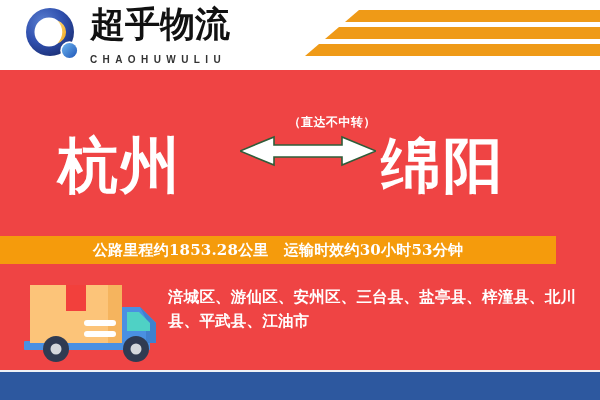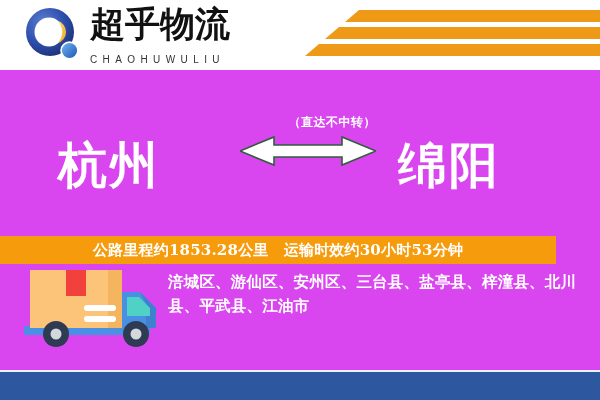--- a/index.html
+++ b/index.html
@@ -10,21 +10,21 @@
   body {
     width: 600px;
     height: 400px;
     font-family: "Liberation Sans", "DejaVu Sans", sans-serif;
     overflow: hidden;
   }
   .banner {
     position: relative;
     width: 600px;
     height: 400px;
-    background: #d946ef;
+    background: #ef4444;
     overflow: hidden;
   }
 
   
   .header {
     position: absolute;
     left: 0; top: 0;
     width: 600px; height: 70px;
     background: #ffffff;
     overflow: hidden;
@@ -52,21 +52,21 @@
     font-family: "DejaVu Sans", "Liberation Sans", sans-serif;
     font-weight: bold;
     font-size: 35px;
     line-height: 38px;
     color: #111111;
     letter-spacing: 0px;
     white-space: nowrap;
   }
   .logo-en {
     font-family: "Liberation Sans", sans-serif;
-    font-weight: normal;
+    font-weight: bold;
     font-size: 10px;
     line-height: 13px;
     color: #333333;
     letter-spacing: 5.4px;
     white-space: nowrap;
     margin-top: 10px;
   }
 
   .stripes {
     position: absolute;
@@ -88,28 +88,28 @@
     position: absolute;
     left: 0; top: 70px;
     width: 600px; height: 166px;
   }
   .city {
     position: absolute;
     top: 124px;
     transform: translateY(-50%);
     font-family: "DejaVu Serif", "Liberation Serif", serif;
     font-weight: bold;
-    font-size: 49px;
+    font-size: 60px;
     line-height: 52px;
     color: #ffffff;
     white-space: nowrap;
     letter-spacing: 2px;
   }
   .city-origin { left: 58px; top: 95px; }
-  .city-dest   { left: 398px; top: 95px; }
+  .city-dest   { left: 381px; top: 95px; }
 
   .mid {
     position: absolute;
     left: 240px; top: 44px;
     width: 136px;
     text-align: right;
   }
   .mid-top, .mid-bottom {
     font-family: "DejaVu Sans", "Liberation Sans", sans-serif;
     font-weight: bold;
@@ -141,21 +141,21 @@
     font-size: 15px;
     line-height: 20px;
     color: #ffffff;
     white-space: pre;
     letter-spacing: 0.2px;
   }
 
   
   .bottom {
     position: absolute;
-    left: 0; top: 252px;
+    left: 0; top: 267px;
     width: 552px; height: 106px;
   }
   .truck {
     position: absolute;
     left: 22px; top: 12px;
     width: 148px; height: 86px;
   }
   .truck svg { display: block; }
 
   .districts {

